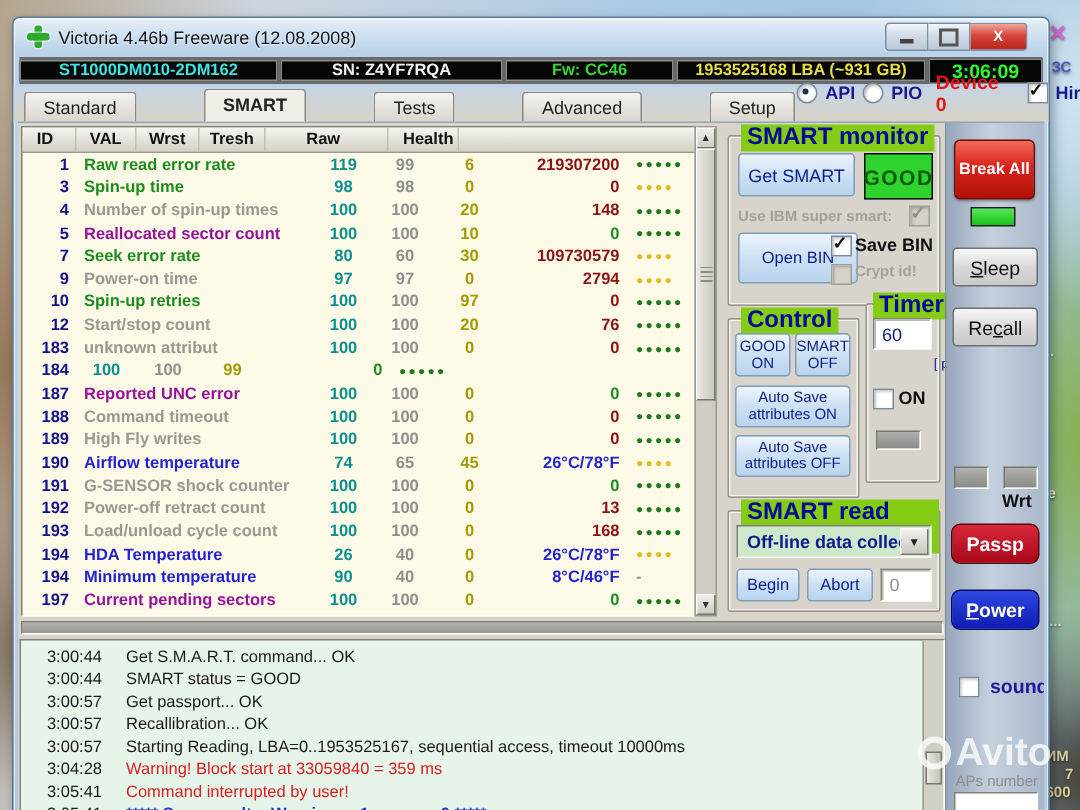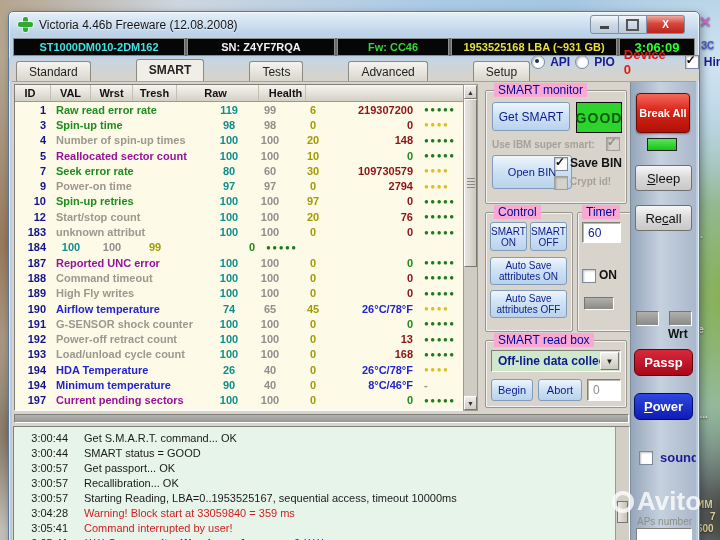--- a/index.html
+++ b/index.html
@@ -33,21 +33,21 @@
   .wbtn{width:27px;height:17px;border:1px solid #7d8fa2;display:flex;align-items:center;justify-content:center;
     background:linear-gradient(180deg,#f2f6fa,#cdd9e5 50%,#bccbdb);font-size:10px;color:#333;}
   .wbtn.min{border-radius:3px 0 0 3px;}
   .wbtn.max{border-left:none;}
   .wbtn.close{border-radius:0 3px 3px 0;border-left:none;width:37px;
     background:linear-gradient(180deg,#f0a8a0,#d8453a 45%,#b8251c);color:#fff;font-weight:bold;}
   .glyph-min{width:9px;height:3px;background:#444;margin-top:6px;}
   .glyph-max{width:9px;height:8px;border:2px solid #555;}
 
   
-  .infobar{position:absolute;left:4px;top:26px;width:682px;height:18px;display:flex;gap:2px;background:#6a6a6a;}
+  .infobar{position:absolute;left:4px;top:26px;width:682px;height:18px;display:flex;gap:2px;background:#6a6a6a;align-items:center;}
   .seg{background:#060606;border:1px solid #8d8d8d;display:flex;align-items:center;justify-content:center;
     font-size:11px;font-weight:bold;white-space:nowrap;overflow:hidden;}
   .seg.model{width:170px;color:#3fe2e2;}
   .seg.sn{width:146px;color:#f2f2f2;}
   .seg.fw{width:110px;color:#35d835;}
   .seg.lba{width:164px;color:#e6df3c;}
   .seg.time{flex:1;color:#2bff2b;font-size:13px;}
 
   
   .tabbar{position:absolute;left:0;top:46px;width:100%;height:23px;display:flex;align-items:flex-end;
@@ -99,21 +99,21 @@
     border:1px solid;border-color:#fff #77776f #77776f #fff;display:flex;align-items:center;justify-content:center;
     font-size:7px;color:#333;box-sizing:border-box;}
   .sthumb{position:absolute;left:0;top:14px;width:13px;height:168px;background:linear-gradient(90deg,#e8e6e0,#cbc8bf);
     border:1px solid;border-color:#fff #77776f #77776f #fff;box-sizing:border-box;}
   .grip{position:absolute;left:2px;top:78px;width:8px;height:10px;
     background:repeating-linear-gradient(180deg,#8a8a82 0 1px,transparent 1px 3px);}
 
   
   .panel{position:absolute;left:469px;top:0;width:148px;height:330px;}
   .group{position:absolute;border:1px solid #96968e;border-radius:2px;box-shadow:inset 0 0 0 1px rgba(255,255,255,.7);}
-  .glabel{position:absolute;top:-8px;left:8px;background:#f9a8d4;padding:0 4px;font-size:12px;font-weight:normal;color:#000a96;}
+  .glabel{position:absolute;top:-8px;left:8px;background:#84cc16;padding:0 4px;font-size:16px;font-weight:bold;color:#000a96;}
   .btn{background:linear-gradient(180deg,#eef5fc,#cfe2f5 45%,#b9d3ec);border:1px solid #7f9cba;border-radius:3px;
     color:#0a1c8a;display:flex;align-items:center;justify-content:center;text-align:center;
     font-family:"Liberation Sans",sans-serif;box-sizing:border-box;}
   .good{background:#2ed32e;border:1px solid #0a0a0a;color:#0a5c0a;font-weight:bold;font-size:14px;
     display:flex;align-items:center;justify-content:center;letter-spacing:1px;}
   .dimtext{color:#a5a199;font-size:10px;font-weight:bold;}
   .lbl{font-size:12px;color:#111;}
   .led{background:linear-gradient(180deg,#b0b0ac,#8a8a86);border:1px solid;border-color:#77776f #fff #fff #77776f;}
   .input{background:#fff;border:1px solid;border-color:#808078 #fff #fff #808078;box-shadow:inset 1px 1px 0 #b8b8b0;
     font-size:12px;color:#0a1c8a;display:flex;align-items:center;padding-left:5px;box-sizing:border-box;}
@@ -444,27 +444,27 @@
         <span class="cb checked disabled" style="position:absolute;right:6px;top:46px;"></span>
         <span class="btn" style="position:absolute;left:6px;top:64px;width:80px;height:34px;font-size:11px;">Open BIN</span>
         <span class="cb checked" style="position:absolute;left:68px;top:66px;"></span>
         <span class="lbl" style="position:absolute;left:84px;top:65px;font-weight:bold;">Save BIN</span>
         <span class="cb disabled" style="position:absolute;left:68px;top:85px;"></span>
         <span class="dimtext" style="position:absolute;left:84px;top:85px;">Crypt id!</span>
       </div>
 
       <div class="group" style="left:4px;top:130px;width:86px;height:118px;">
         <span class="glabel">Control</span>
-        <span class="btn" style="position:absolute;left:4px;top:9px;width:37px;height:29px;font-size:10px;line-height:1.1;">SMART ON</span>
+        <span class="btn" style="position:absolute;left:4px;top:9px;width:37px;height:29px;font-size:10px;line-height:1.1;">GOOD ON</span>
         <span class="btn" style="position:absolute;left:44px;top:9px;width:37px;height:29px;font-size:10px;line-height:1.1;">SMART OFF</span>
         <span class="btn" style="position:absolute;left:4px;top:44px;width:77px;height:28px;font-size:10px;line-height:1.1;">Auto Save attributes ON</span>
         <span class="btn" style="position:absolute;left:4px;top:77px;width:77px;height:28px;font-size:10px;line-height:1.1;">Auto Save attributes OFF</span>
       </div>
 
-      <div class="group" style="left:96px;top:130px;width:48px;height:118px;padding-left:48px;">
+      <div class="group" style="left:96px;top:120px;width:48px;height:118px;">
         <span class="glabel" style="left:4px;">Timer</span>
         <span class="input" style="position:absolute;left:4px;top:9px;width:39px;height:21px;">60</span>
         <span style="position:absolute;left:0;top:34px;width:100%;text-align:center;font-size:9px;color:#0a1c8a;margin-left:38px;">[ period ]</span>
         <span class="cb" style="position:absolute;left:4px;top:56px;"></span>
         <span class="lbl" style="position:absolute;left:21px;top:55px;font-weight:bold;">ON</span>
         <span class="led" style="position:absolute;left:6px;top:84px;width:28px;height:11px;"></span>
       </div>
 
       <div class="group" style="left:4px;top:258px;width:140px;height:66px;">
         <span class="glabel">SMART read box</span>

